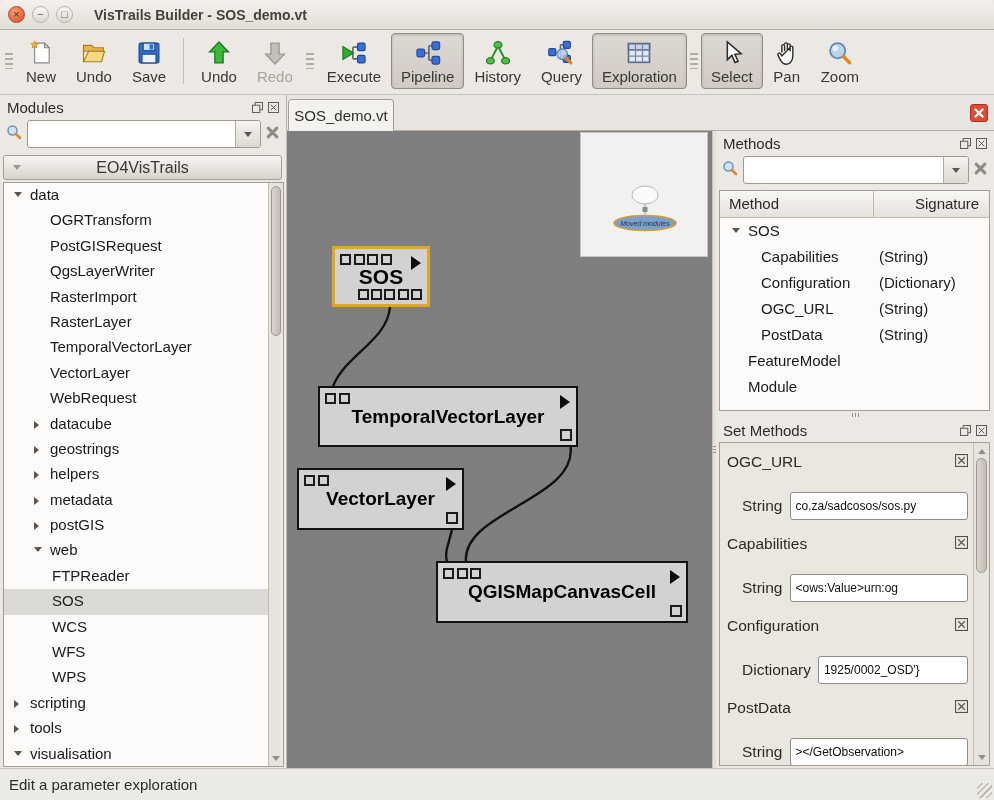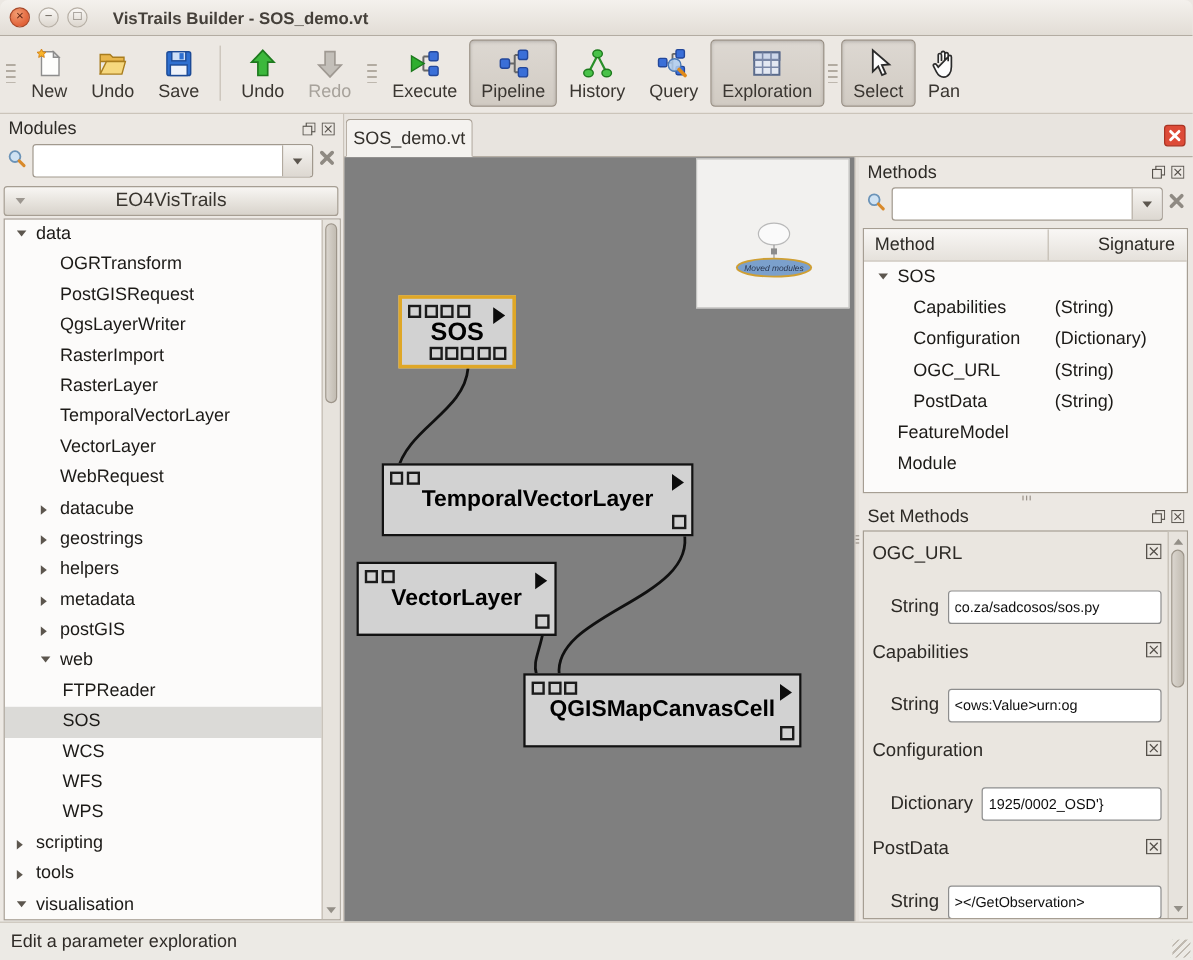--- a/index.html
+++ b/index.html
@@ -240,20 +240,30 @@
       </span>
       <span>Select</span>
     </button>
     <button class="tb-btn">
       <span class="tb-icon">
         <svg viewBox="0 0 24 24">
           <path d="M7.6 11.5V6c0-1.6 2.3-1.6 2.3 0v4.2m0-5.6c0-1.7 2.4-1.7 2.4 0v5.6m0-4.8c0-1.6 2.4-1.6 2.4 0v5m0-3.2c0-1.5 2.3-1.5 2.3 0v7c0 4-2 7.4-5.5 7.4-2.8 0-4-1.4-5.2-3.7l-2-3.9c-.8-1.5 1.2-2.6 2.1-1.2l1.2 1.7z" fill="#fdfdfd" stroke="#2b2b2b" stroke-width="1.2"></path>
         </svg>
       </span>
       <span>Pan</span>
+    </button>
+    <button class="tb-btn">
+      <span class="tb-icon">
+        <svg viewBox="0 0 24 24">
+          <circle cx="10" cy="10" r="6.5" fill="#bcd4ea" stroke="#5d87b0" stroke-width="1.5"></circle>
+          <circle cx="8" cy="8" r="2.4" fill="#e9f2fb"></circle>
+          <path d="M15 15l5.3 5.3" stroke="#e08a1a" stroke-width="3" stroke-linecap="round"></path>
+        </svg>
+      </span>
+      <span>Zoom</span>
     </button>
   </div>
 
 <div class="main">
 
   <div class="left-dock">
     <div class="dock-titlebar">
       <span>Modules</span>
       <span class="sp"></span>
       <span class="dock-icon">
@@ -420,21 +430,21 @@
               <span class="mtri"></span>
               <span class="mlabel" style="font-size:19px">TemporalVectorLayer</span>
             </div>
             <div class="vmodule" style="left: 10px; top: 337px; width: 167px; height: 62px;">
               <span class="port" style="left:5px;top:5px;"></span>
               <span class="port" style="left:18.5px;top:5px;"></span>
               <span class="port" style="right:4px;bottom:4px;width:12px;height:12px;"></span>
               <span class="mtri"></span>
               <span class="mlabel" style="font-size:19px">VectorLayer</span>
             </div>
-            <div class="vmodule" style="left: 149px; top: 430px; width: 232px; height: 62px;">
+            <div class="vmodule" style="left: 149px; top: 430px; width: 252px; height: 62px;">
               <span class="port" style="left:5px;top:5px;"></span>
               <span class="port" style="left:18.5px;top:5px;"></span>
               <span class="port" style="left:32px;top:5px;"></span>
               <span class="port" style="right:4px;bottom:4px;width:12px;height:12px;"></span>
               <span class="mtri"></span>
               <span class="mlabel" style="font-size:19px">QGISMapCanvasCell</span>
             </div>
           </div>
         <div class="minimap">
           <svg width="126" height="123" viewBox="0 0 126 123">

